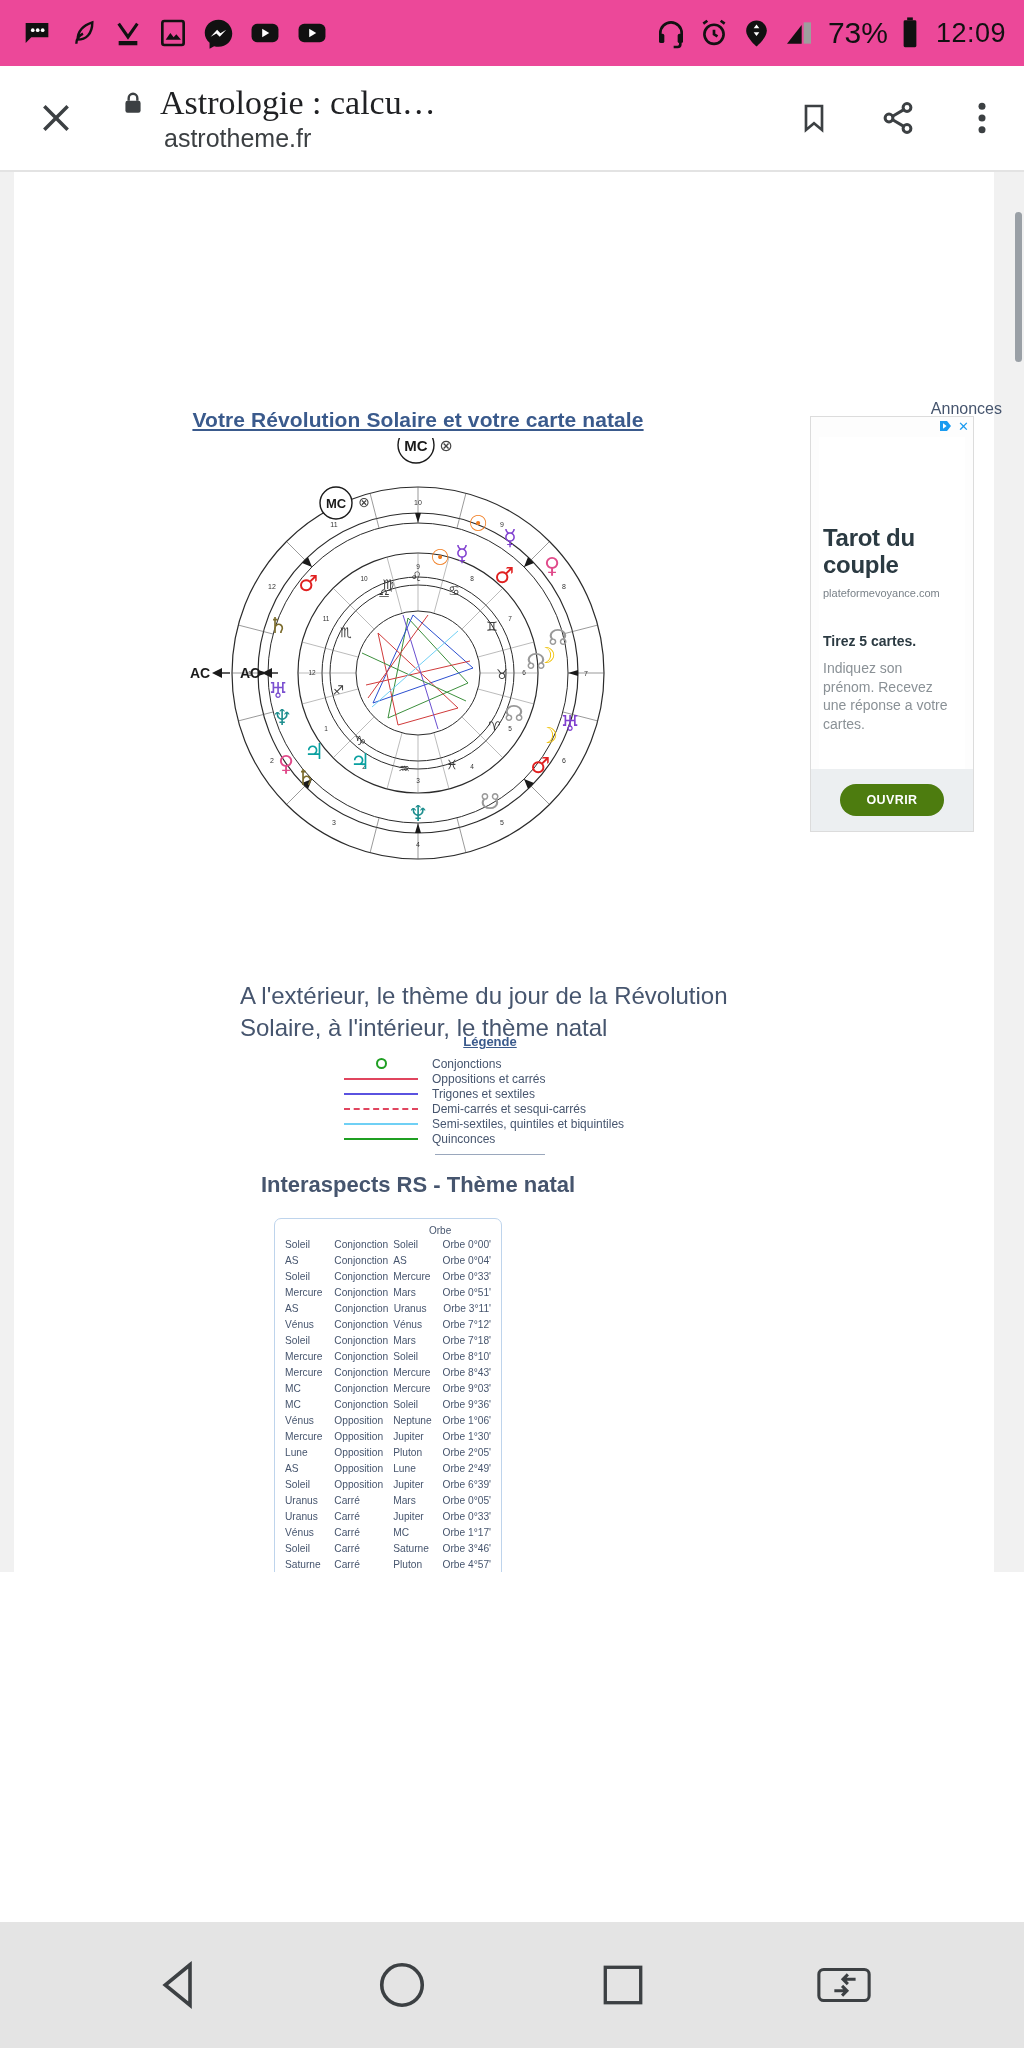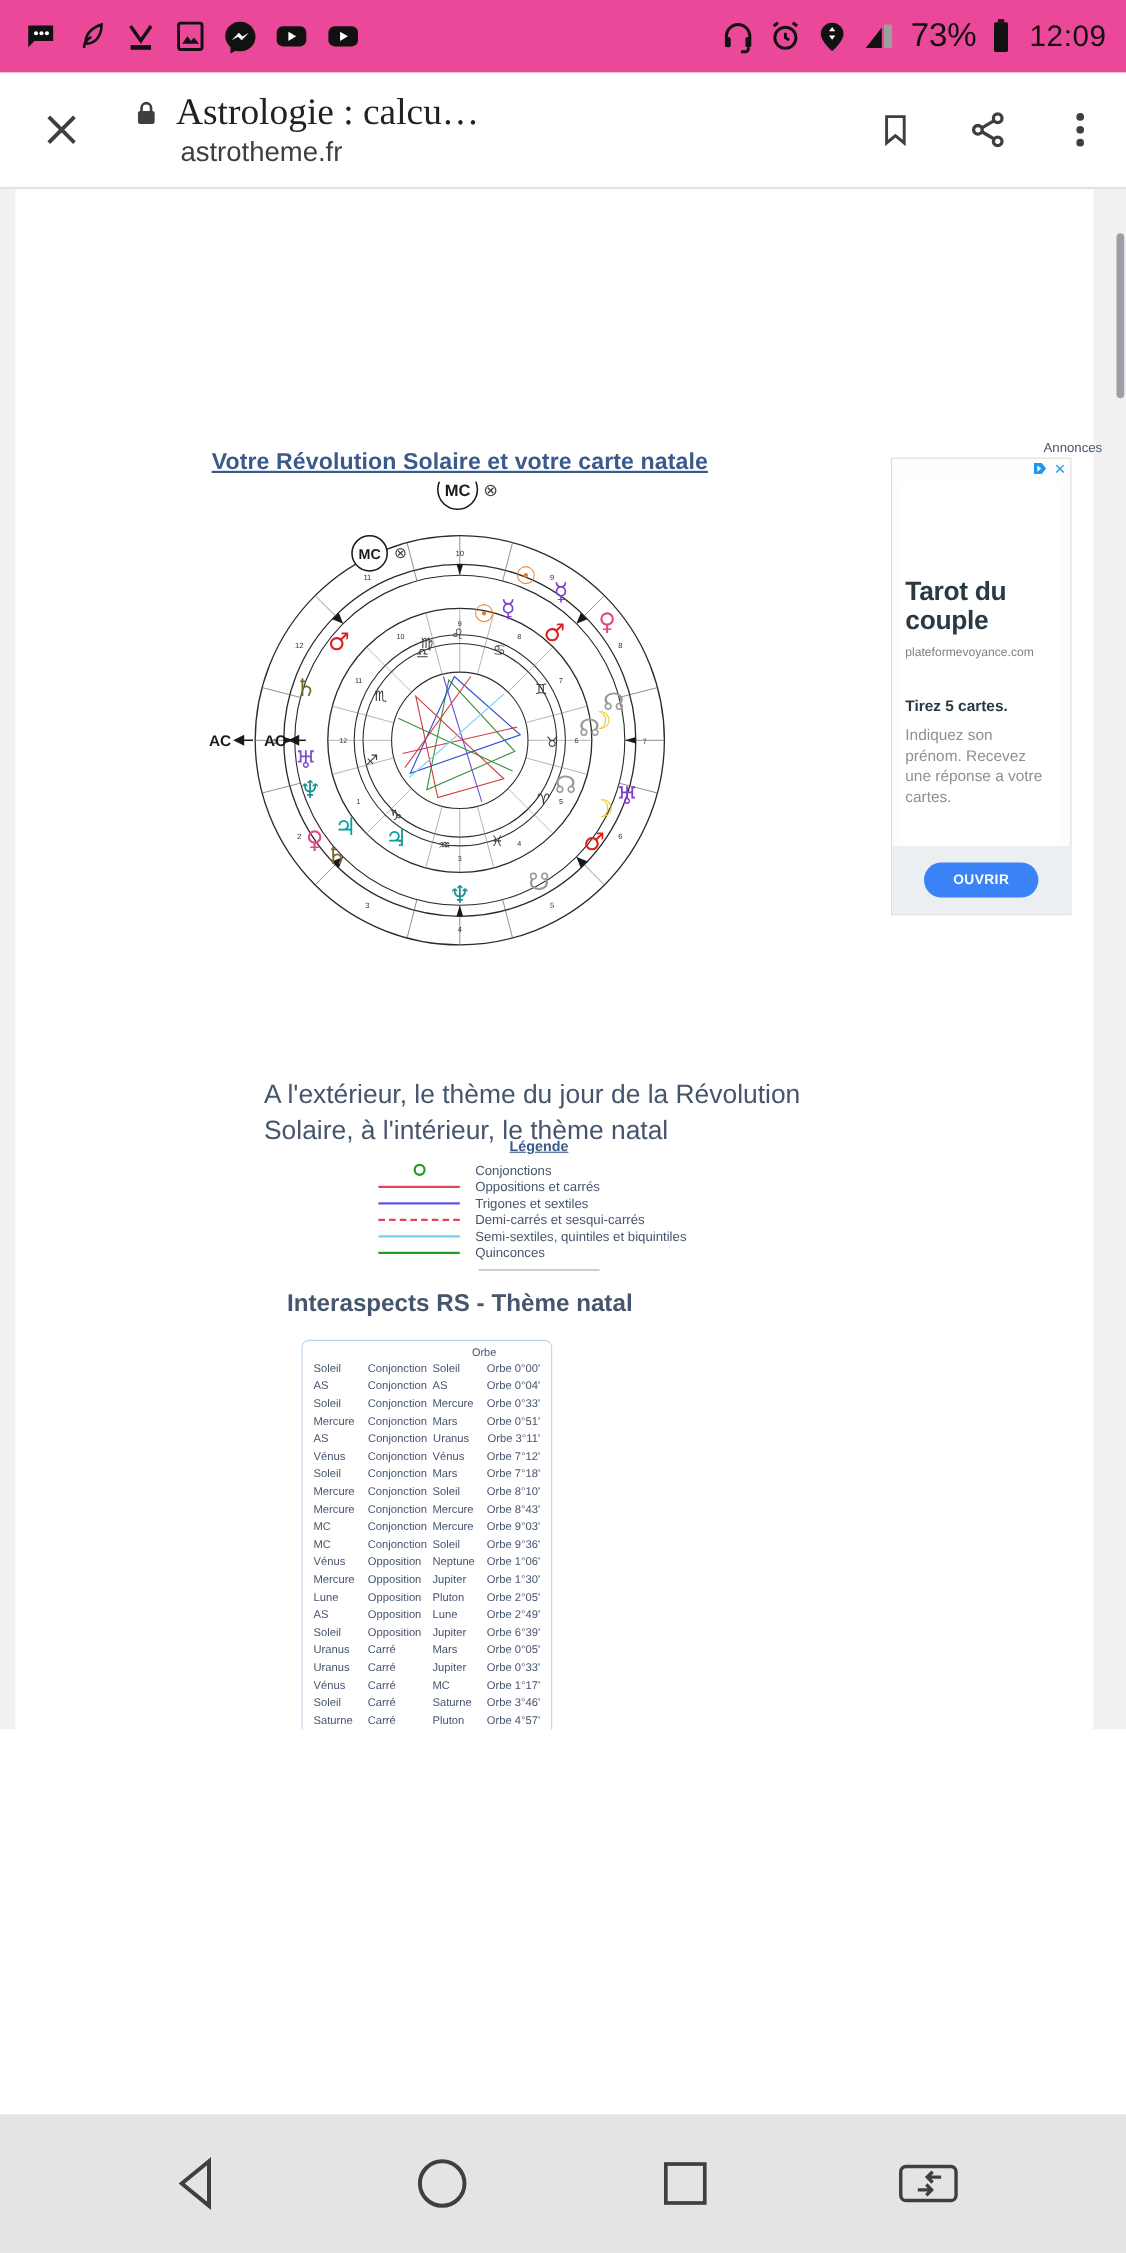--- a/index.html
+++ b/index.html
@@ -98,21 +98,21 @@
     display:flex; font-size:10px; color:#46556e; padding:6px 10px 1px 10px;
   }
   .ah-c1{width:42px;} .ah-c2{width:56px;} .ah-c3{width:46px;}
   .ah-c4{flex:1; text-align:left;}
   .aspects-body{padding:0 10px;}
   .arow{display:flex; font-size:10.2px; color:#46556e; height:16px; line-height:16px; white-space:nowrap;}
   .c1{width:52px;} .c2{width:62px;} .c3{width:52px;} .c4{flex:1;}
 
   
   .ad-label{
-    position:absolute; right:22px; top:228px; font-size:12px; color:#46556e;
+    position:absolute; right:22px; top:228px; font-size:16px; color:#46556e;
   }
   .ad-box{
     position:absolute; left:810px; top:244px; width:164px; height:416px;
     border:1px solid #dcdcdc; background:#fdfdfd;
   }
   .ad-bar{height:18px; display:flex; align-items:center; justify-content:flex-end; gap:5px; padding-right:4px;}
   .ad-x{color:#1a9bf0; font-size:13px; line-height:1; cursor:pointer;}
   .ad-inner{
     margin:2px 8px 0 8px; background:#fff; height:340px; position:relative;
   }
@@ -121,21 +121,21 @@
     color:#2b3a42; line-height:1.12; letter-spacing:-0.3px;
   }
   .ad-domain{position:absolute; left:4px; top:150px; font-size:11px; color:#7a8289;}
   .ad-sub{position:absolute; left:4px; top:196px; font-size:14px; font-weight:700; color:#2b3a42;}
   .ad-body{position:absolute; left:4px; top:222px; width:125px; font-size:14px; line-height:1.33; color:#8a9196;}
   .ad-footer{
     position:absolute; left:0; right:0; bottom:0; height:62px; background:#eceff1;
     display:flex; align-items:center; justify-content:center;
   }
   .ad-cta{
-    background:#3b82f6; color:#fff; font-size:12.5px; font-weight:700;
+    background:#4d7c0f; color:#fff; font-size:12.5px; font-weight:700;
     border:none; border-radius:20px; padding:9px 26px; cursor:pointer;
     letter-spacing:0.4px;
   }
 
   
   .navbar{
     position:absolute; left:0; bottom:0; width:1024px; height:126px;
     background:#e4e4e4; display:flex; align-items:center; justify-content:space-around;
     padding:0 70px;
   }

